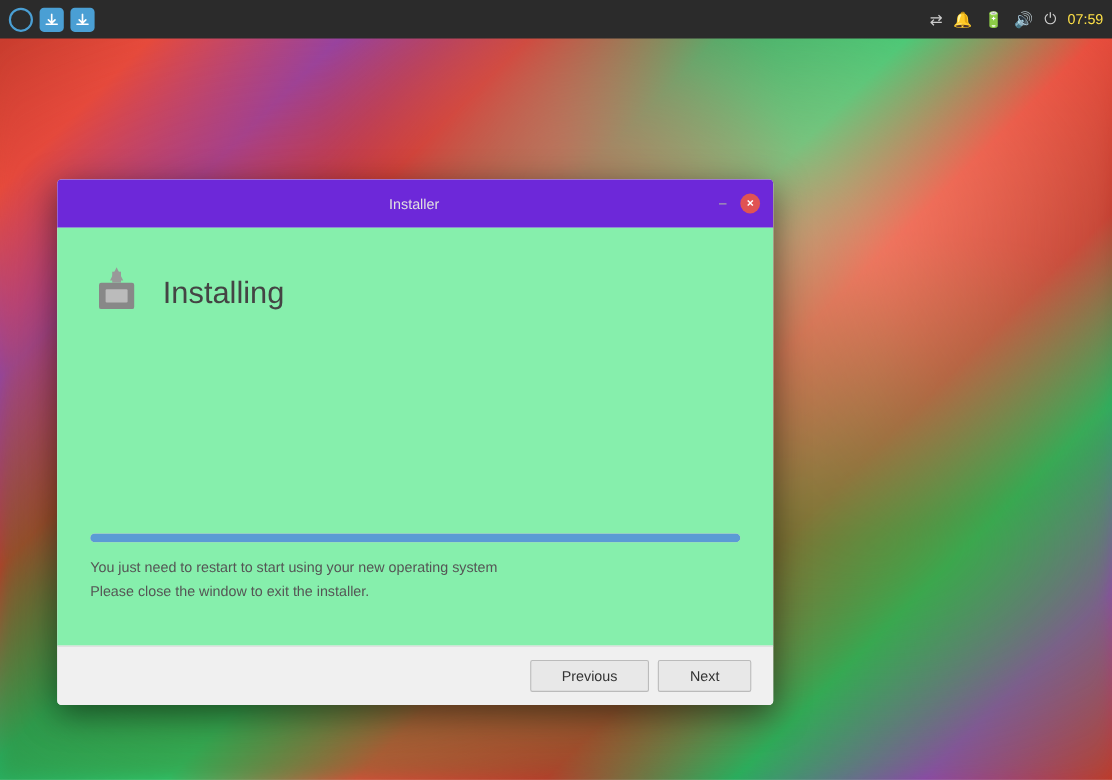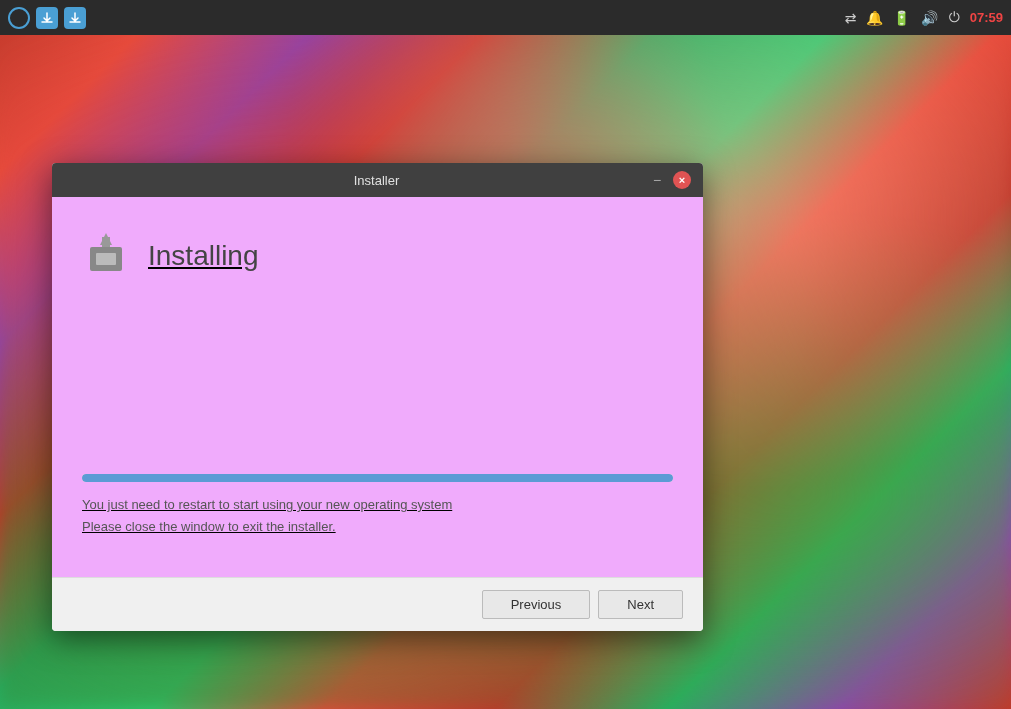--- a/index.html
+++ b/index.html
@@ -82,23 +82,23 @@
       font-size: 13px;
     }
 
     .taskbar-right {
       display: flex;
       align-items: center;
       gap: 10px;
     }
 
     .taskbar-time {
-      color: #ef4444;
-      font-size: 13px;
-      font-weight: 700;
+      color: #fde047;
+      font-size: 13px;
+      font-weight: 400;
     }
 
     .taskbar-sys-icon {
       color: #ccc;
       font-size: 14px;
     }
 
     
     .installer-window {
       position: absolute;
@@ -106,22 +106,22 @@
       left: 52px;
       width: 651px;
       background: #f0f0f0;
       border-radius: 4px;
       box-shadow: 0 8px 30px rgba(0,0,0,0.5);
       overflow: hidden;
       z-index: 200;
     }
 
     .window-titlebar {
-      background: #404040;
-      height: 34px;
+      background: #6d28d9;
+      height: 44px;
       display: flex;
       align-items: center;
       justify-content: space-between;
       padding: 0 12px;
     }
 
     .window-title {
       color: #e0e0e0;
       font-size: 13px;
       flex: 1;
@@ -154,24 +154,23 @@
       display: flex;
       align-items: center;
       justify-content: center;
       cursor: pointer;
       color: white;
       font-size: 11px;
       font-weight: bold;
     }
 
     .window-content {
-      background: #f0abfc;
+      background: #86efac;
       padding: 30px 30px 20px 30px;
       min-height: 380px;
-      text-decoration: underline;
     }
 
     .install-header {
       display: flex;
       align-items: center;
       gap: 18px;
       margin-bottom: 30px;
     }
 
     .install-icon {

